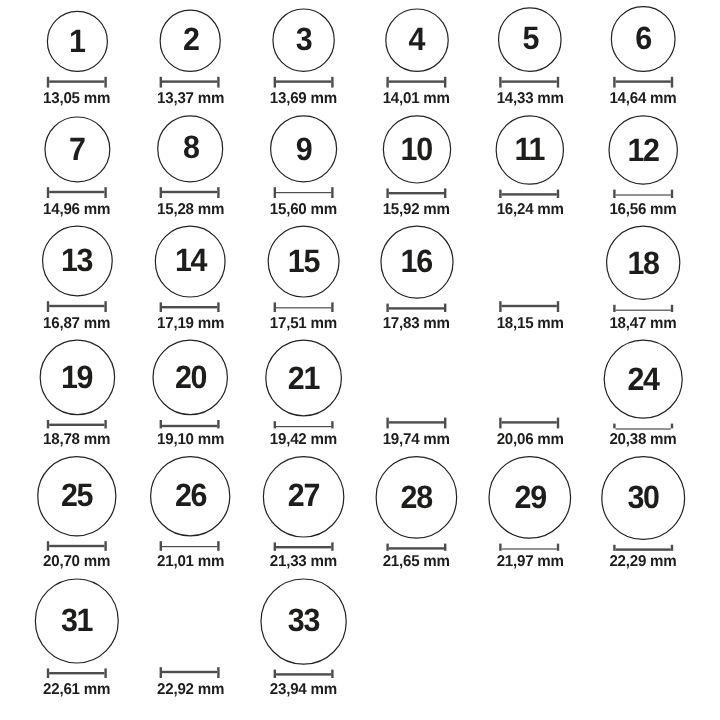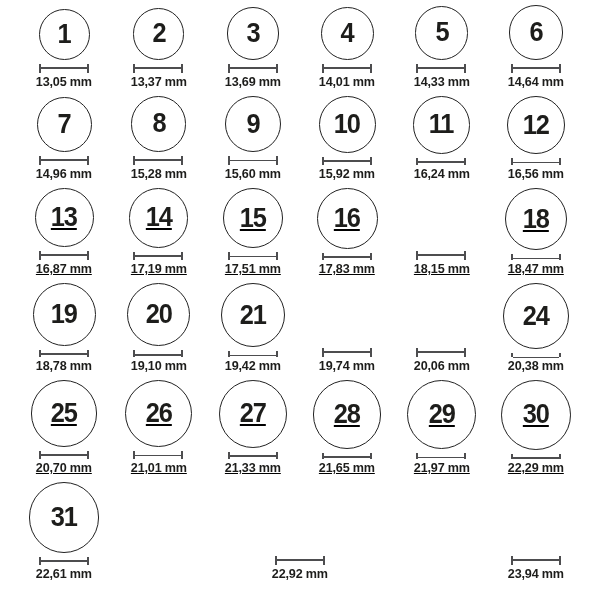--- a/index.html
+++ b/index.html
@@ -14,24 +14,24 @@
   .chart {
     width: 566px;
     height: 600px;
     margin: 0 auto;
   }
   .row {
     display: flex;
   }
   .row-0 { height: 96px; }
   .row-1 { height: 92px; }
-  .row-2 { height: 95px; text-decoration: underline; }
+  .row-2 { height: 95px; }
   .row-3 { height: 97px; }
-  .row-4 { height: 102px; text-decoration: underline; }
-  .row-5 { height: 118px; justify-content: space-between; }
+  .row-4 { height: 102px; }
+  .row-5 { height: 118px; }
   .cell {
     flex: 0 0 94.33px;
     width: 94.33px;
     display: flex;
     flex-direction: column;
     align-items: center;
     justify-content: flex-end;
     box-sizing: border-box;
     padding-bottom: 7px;
   }
@@ -304,17 +304,20 @@
           <span class="num">31</span>
         </div>
         <div class="measure"></div>
         <div class="label">22,61 mm</div>
       </div>
       <div class="cell">
         <div class="measure"></div>
         <div class="label">22,92 mm</div>
       </div>
       <div class="cell">
+        <div class="circle" style="width:71.8px;height:71.8px">
+          <span class="num">33</span>
+        </div>
         <div class="measure"></div>
         <div class="label">23,94 mm</div>
       </div>
     </div>
   </div>
 
 </body></html>

